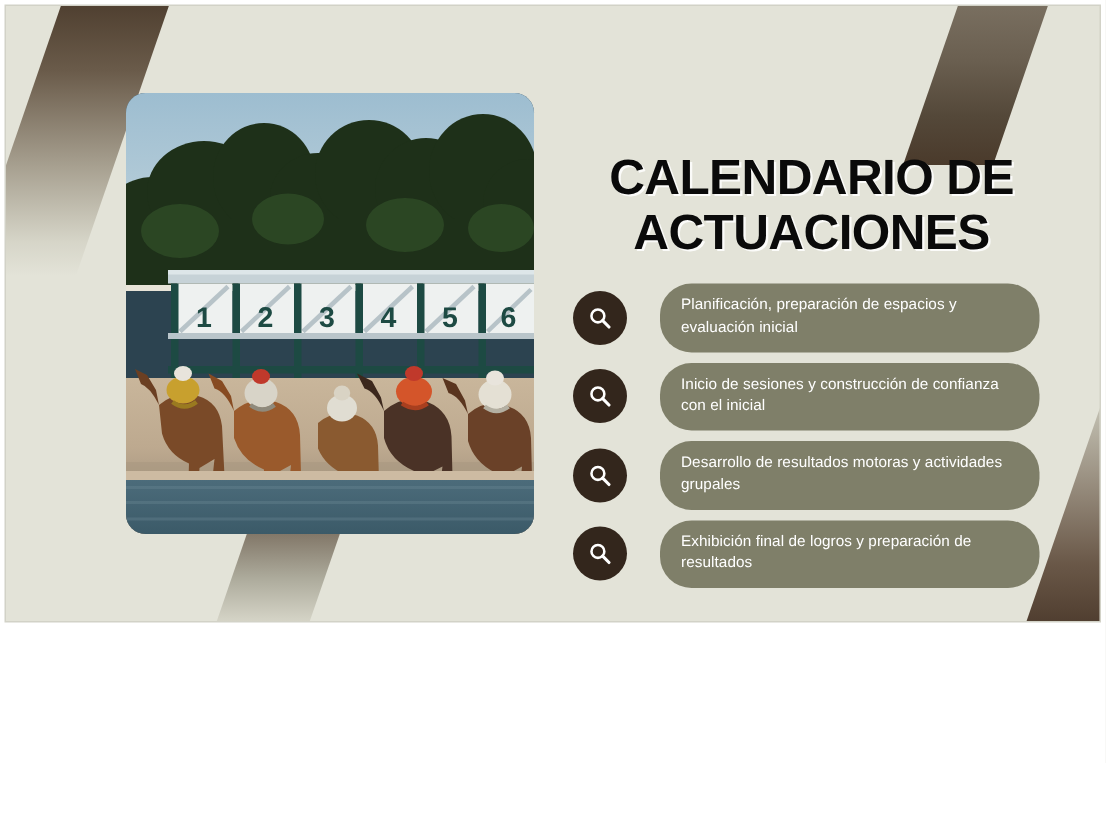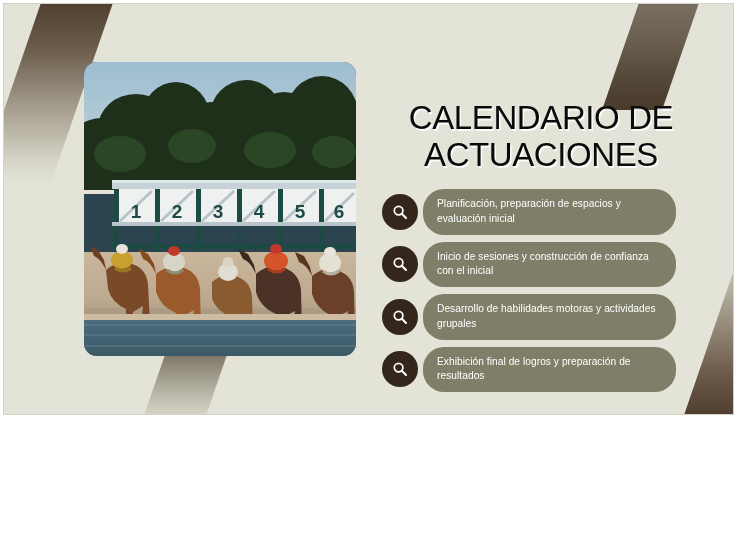--- a/index.html
+++ b/index.html
@@ -86,36 +86,37 @@
 
   
   #title {
     position: absolute;
     left: 372px;
     top: 96px;
     width: 330px;
     text-align: center;
     font-size: 33px;
     line-height: 1.12;
-    font-weight: normal;
+    font-weight: bold;
     color: #0a0a0a;
     letter-spacing: -0.4px;
     text-shadow: 1.5px 1.5px 0 rgba(255,255,255,0.85);
   }
 
   
   #bullets {
     position: absolute;
     left: 378px;
     top: 185px;
   }
   .bullet-row {
     display: flex;
     align-items: center;
     margin-bottom: 7px;
+    gap: 17px;
   }
   .bullet-icon {
     flex: 0 0 auto;
     width: 36px;
     height: 36px;
     border-radius: 50%;
     background: #33261c;
     display: flex;
     align-items: center;
     justify-content: center;
@@ -317,21 +318,21 @@
       <span class="bullet-pill">Inicio de sesiones y construcción de confianza con el inicial</span>
     </div>
 
     <div class="bullet-row">
       <span class="bullet-icon">
         <svg width="16" height="16" viewBox="0 0 16 16" fill="none">
           <circle cx="6.6" cy="6.6" r="4.3" stroke="#ffffff" stroke-width="1.7"></circle>
           <line x1="9.8" y1="9.8" x2="14" y2="14" stroke="#ffffff" stroke-width="2.1" stroke-linecap="round"></line>
         </svg>
       </span>
-      <span class="bullet-pill">Desarrollo de habilidades motoras y actividades grupales</span>
+      <span class="bullet-pill">Desarrollo de resultados motoras y actividades grupales</span>
     </div>
 
     <div class="bullet-row">
       <span class="bullet-icon">
         <svg width="16" height="16" viewBox="0 0 16 16" fill="none">
           <circle cx="6.6" cy="6.6" r="4.3" stroke="#ffffff" stroke-width="1.7"></circle>
           <line x1="9.8" y1="9.8" x2="14" y2="14" stroke="#ffffff" stroke-width="2.1" stroke-linecap="round"></line>
         </svg>
       </span>
       <span class="bullet-pill">Exhibición final de logros y preparación de resultados</span>

